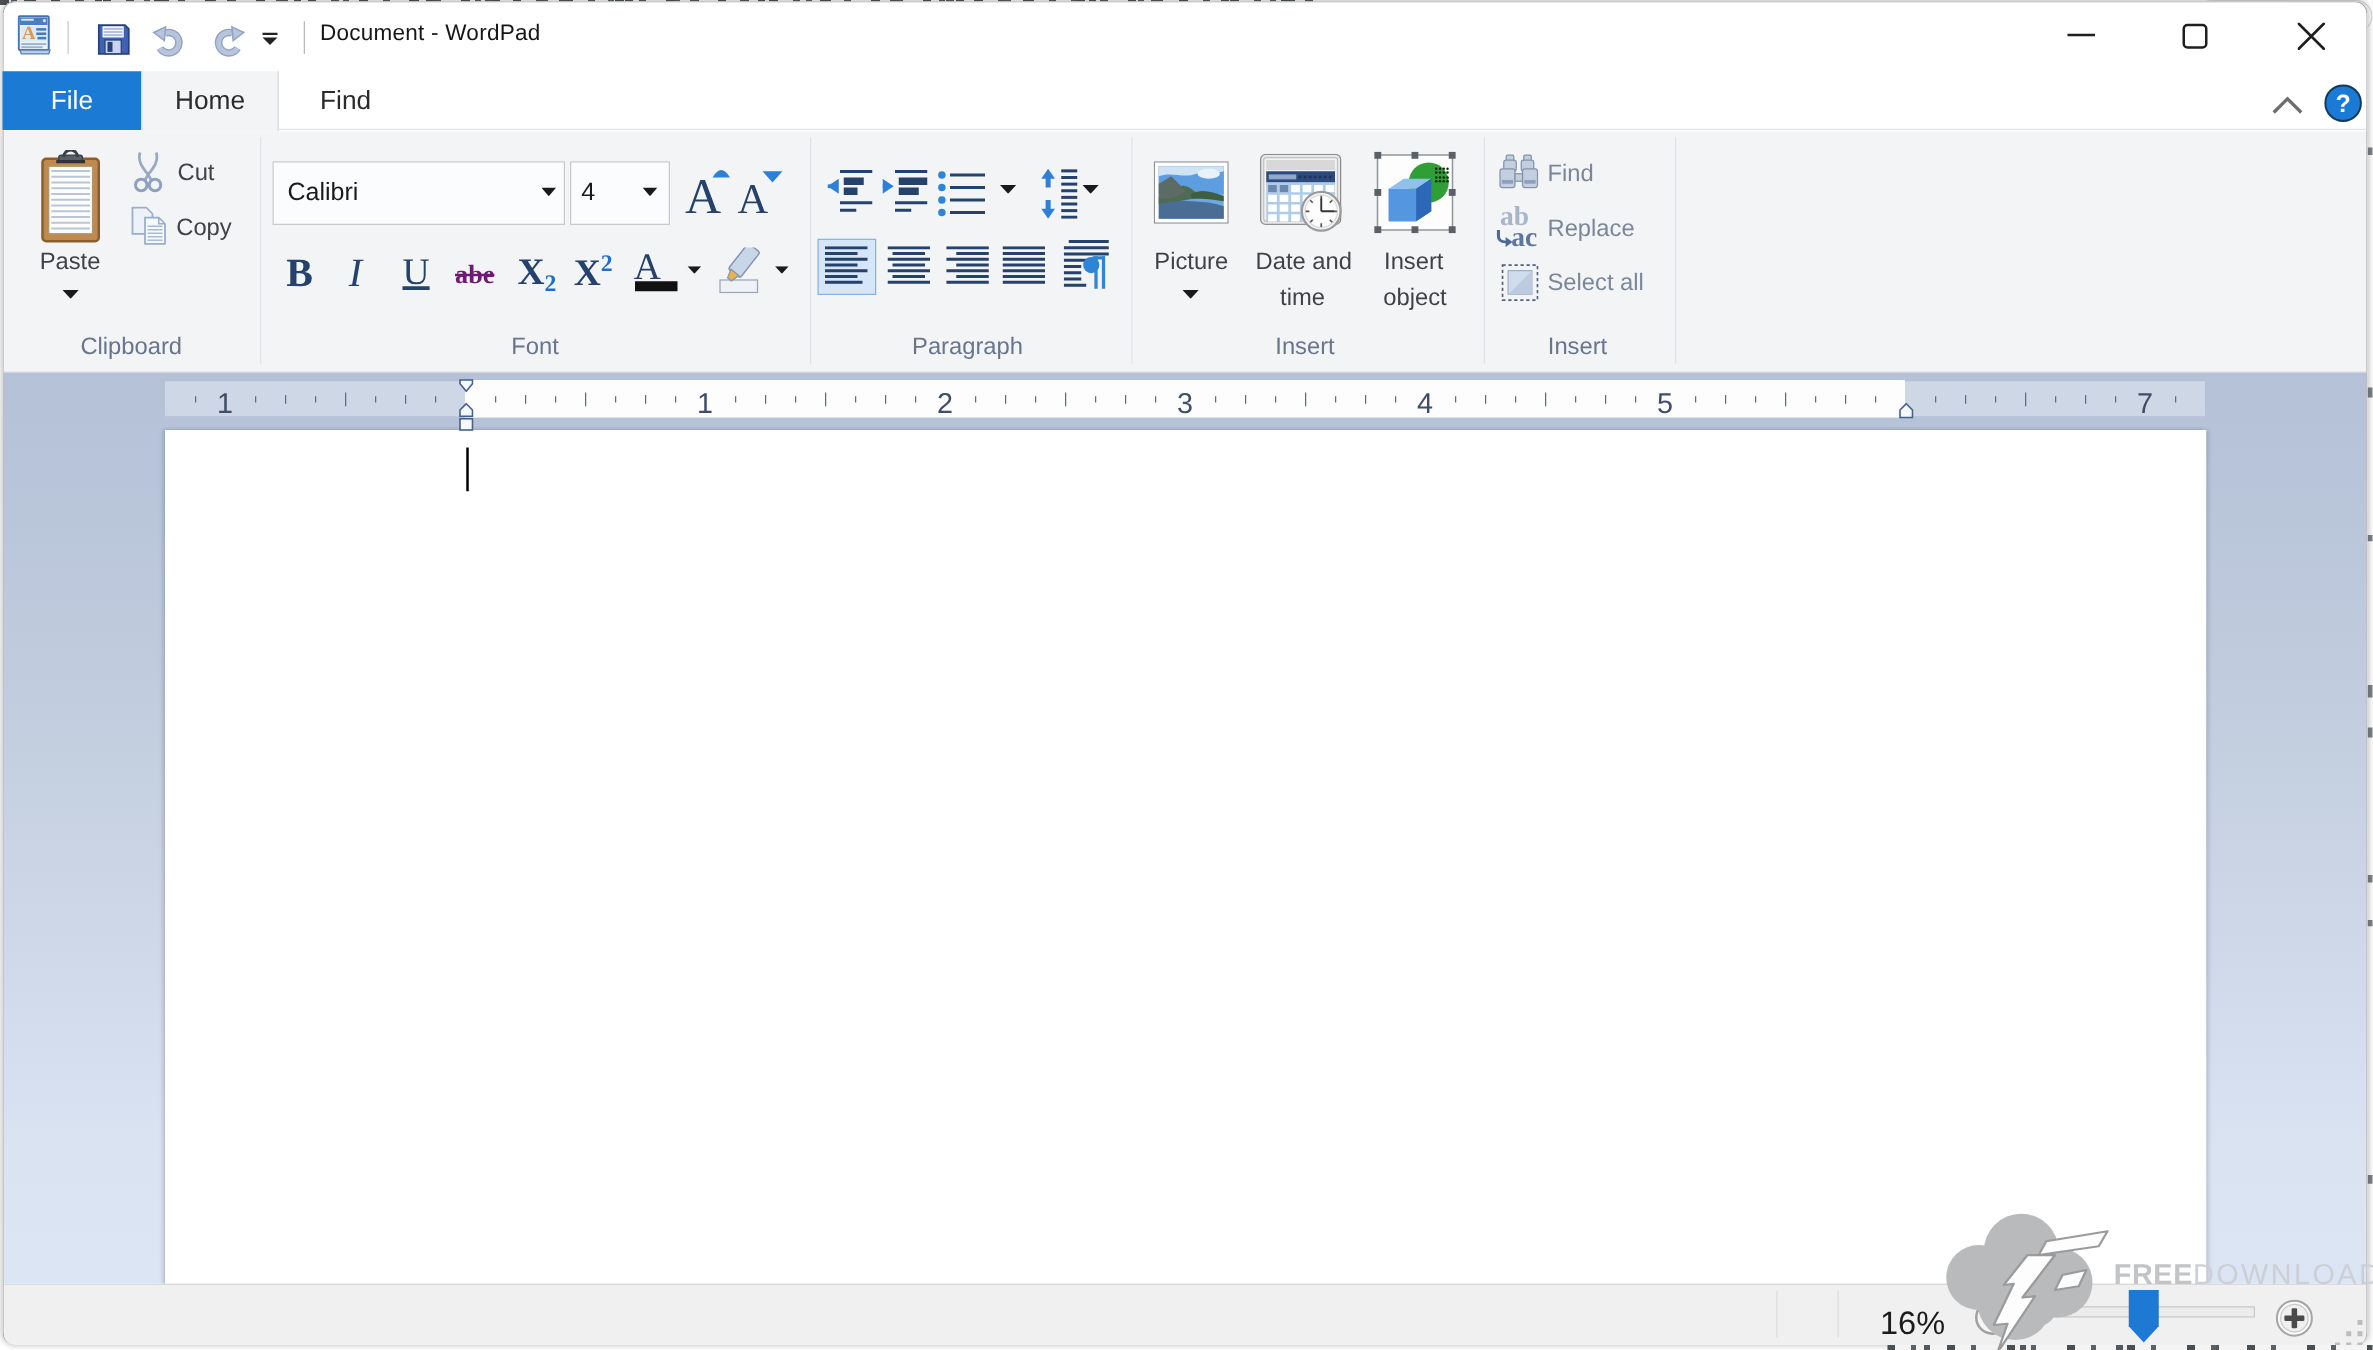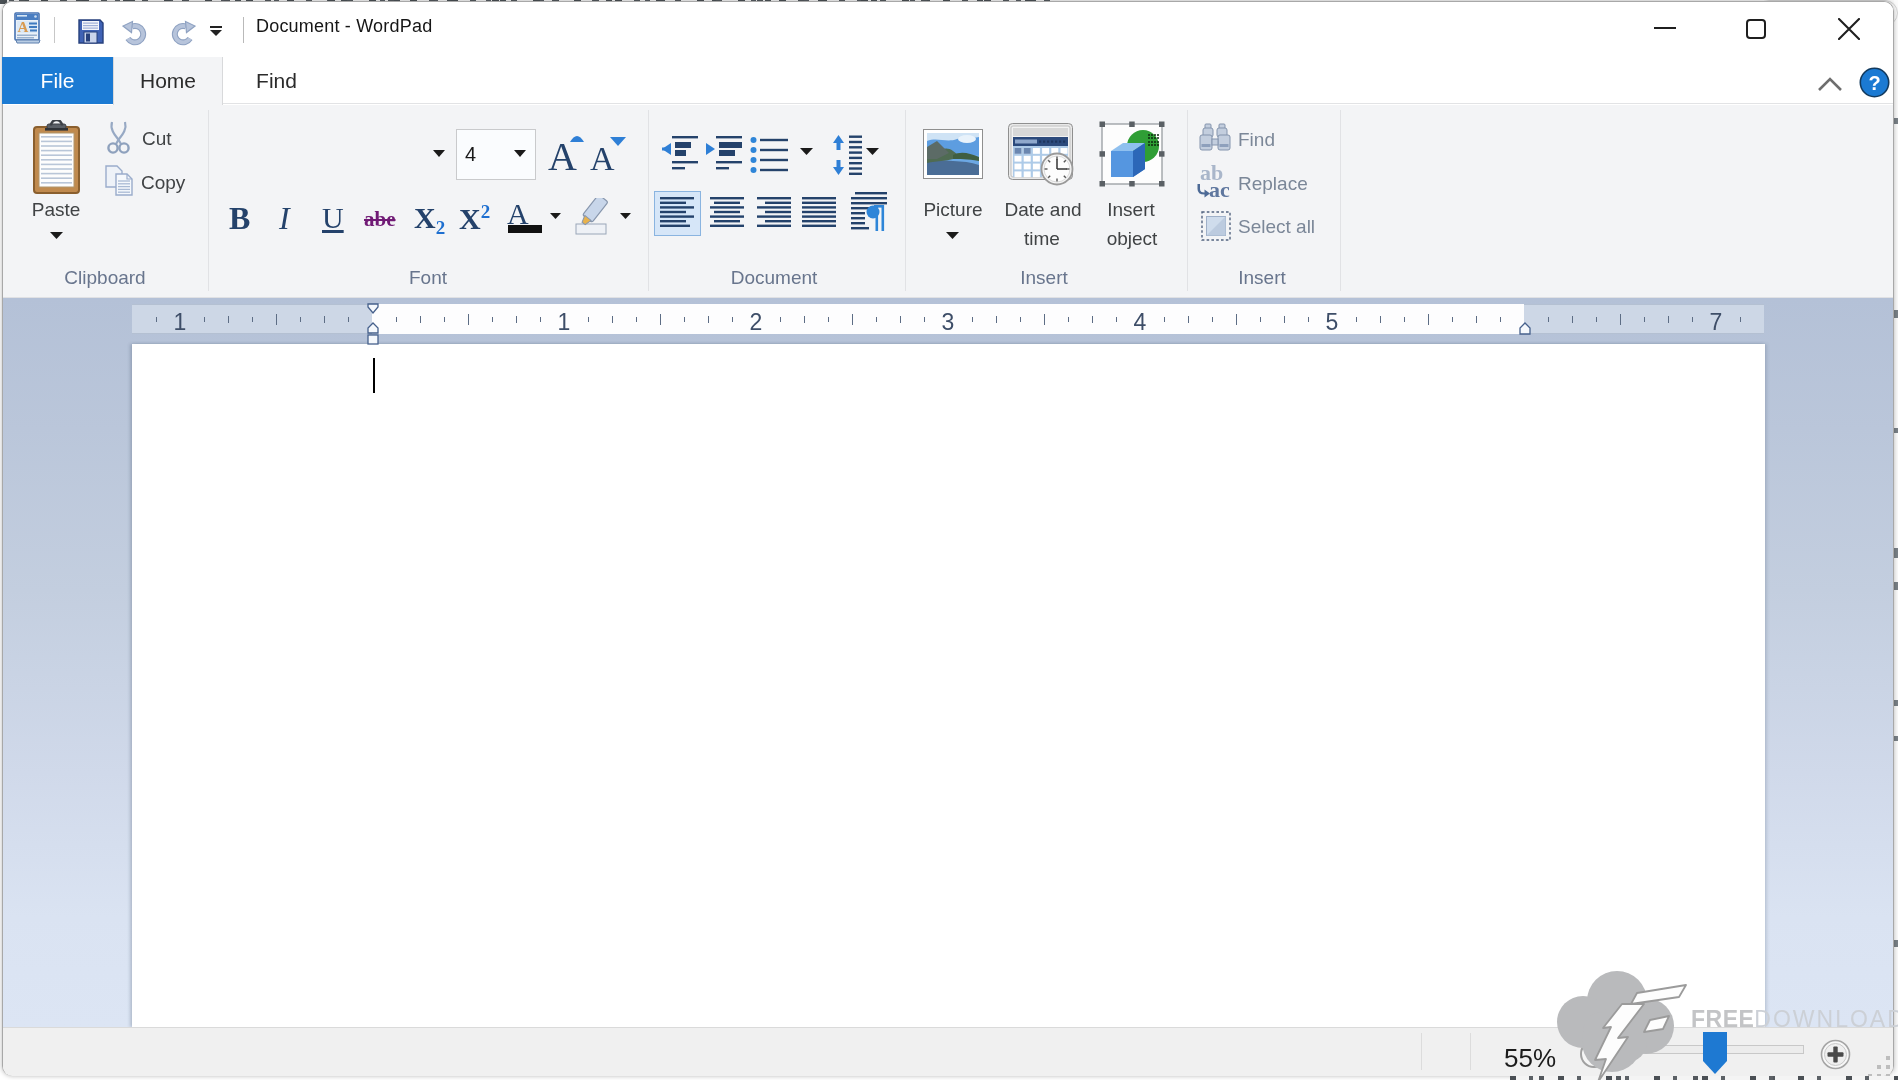--- a/index.html
+++ b/index.html
@@ -154,20 +154,21 @@
 <g stroke="#a9bad4" stroke-width="1.3">
         <line x1="14" y1="16.0" x2="26" y2="16.0"></line>
         <line x1="14" y1="18.8" x2="26" y2="18.8"></line>
         <line x1="14" y1="21.6" x2="26" y2="21.6"></line>
         <line x1="14" y1="24.4" x2="26" y2="24.4"></line>
         <line x1="14" y1="27.2" x2="26" y2="27.2"></line>
       </g>
     </svg>
 <div class="blabel" style="left:141px;top:172px">Copy</div>
 <div class="glabel" style="left:105px;top:267px">Clipboard</div>
+<div class="combo" style="left:218px;top:129px;width:234px;height:51px;line-height:49px;padding-left:11px">Calibri</div>
 <svg style="position:absolute;left:433px;top:150px" width="12" height="7" viewBox="0 0 12 7">
       <path d="M0 0 H12 L6.0 7 Z" fill="#1a1a1a"></path>
     </svg>
 <div class="combo" style="left:456px;top:129px;width:80px;height:51px;line-height:49px;padding-left:8px">4</div>
 <svg style="position:absolute;left:514px;top:150px" width="12" height="7" viewBox="0 0 12 7">
       <path d="M0 0 H12 L6.0 7 Z" fill="#1a1a1a"></path>
     </svg>
 <svg class="abs" style="left:546px;top:132px" width="40" height="42" viewBox="0 0 40 42">
 <text x="2" y="38" font-family="Liberation Serif,serif" font-size="40" fill="#24426b">A</text>
 <path d="M24 10 Q31 -2 38 10 Z" fill="#2e7fd6"></path>
@@ -312,21 +313,21 @@
 <rect x="0" y="30" width="14" height="2.4"></rect>
         <rect x="0" y="35" width="18" height="2.4"></rect>
       </g>
 <g fill="#2e85d8">
         <circle cx="22" cy="20" r="6.5"></circle>
         <rect x="24.5" y="13" width="2.6" height="26"></rect>
         <rect x="30.5" y="13" width="2.6" height="26"></rect>
 <rect x="23" y="13" width="10" height="2.6"></rect>
       </g>
 </svg>
-<div class="glabel" style="left:774px;top:267px">Document</div>
+<div class="glabel" style="left:774px;top:267px">Paragraph</div>
 <svg class="abs" style="left:923px;top:129px" width="60" height="50" viewBox="0 0 60 50">
 <rect x="0.5" y="0.5" width="59" height="49" fill="#fff" stroke="#8f8f8f"></rect>
 <rect x="4" y="4" width="52" height="42" fill="#6ca8e4"></rect>
 <rect x="4" y="4" width="52" height="22" fill="#5d9de0"></rect>
 <path d="M4 46 H56 V36 C40 30 20 34 4 28 Z" fill="#4a6d96"></path>
 <path d="M4 12 C14 8 24 14 34 10 C44 7 50 10 56 8 V4 H4 Z" fill="#cfe3f5"></path>
 <ellipse cx="44" cy="10" rx="9" ry="4" fill="#e8f2fb"></ellipse>
 <path d="M4 30 C14 22 22 16 30 22 L38 28 C26 32 14 32 4 34 Z" fill="#4f6b52"></path>
 <path d="M4 18 L14 12 L26 24 L14 30 L4 30 Z" fill="#5c6b66"></path>
 <path d="M30 26 C38 22 46 24 56 28 V32 C44 30 36 30 30 30 Z" fill="#3f5e40"></path>
@@ -544,21 +545,21 @@
         </svg>
 <svg style="position:absolute;left:1387px;top:18px" width="12" height="14" viewBox="0 0 12 14">
 <path d="M6 1 L11 6 V12 H1 V6 Z" fill="#f5f8fc" stroke="#46608c" stroke-width="1.3"></path>
         </svg>
 </div>
 <div style="position:absolute;left:370px;top:60px;width:2px;height:35px;background:#000"></div>
 </div>
 <div class="statusbar"></div>
 <div class="ssep" style="left:1421px"></div>
 <div class="ssep" style="left:1470px"></div>
-<div class="abs" style="left:1504px;top:1043px;font-size:26px;color:#1c1c1c">55%</div>
+<div class="abs" style="left:1504px;top:1043px;font-size:26px;color:#1c1c1c">16%</div>
 <div class="abs" style="left:1580px;top:1040px;width:28px;height:28px;border-radius:50%;border:2px solid #a0a0a0;background:#f5f5f5"></div>
 <div class="abs" style="left:1608px;top:1045px;width:196px;height:9px;background:#ececec;border:1px solid #c8c8c8"></div>
 <svg class="abs" style="left:1702px;top:1031px" width="26" height="44" viewBox="0 0 26 44">
 <path d="M1 1 H25 V30 L13 43 L1 30 Z" fill="#1e79d2"></path>
     </svg>
 <svg class="abs" style="left:1820px;top:1039px" width="31" height="31" viewBox="0 0 31 31">
 <circle cx="15.5" cy="15.5" r="14" fill="#f8f8f8" stroke="#a5a5a5" stroke-width="1.6"></circle>
 <circle cx="15.5" cy="15.5" r="11" fill="#efefef" stroke="#c9c9c9" stroke-width="1"></circle>
 <rect x="7.5" y="13.3" width="16" height="4.4" rx="1" fill="#4a4a4a"></rect>
 <rect x="13.3" y="7.5" width="4.4" height="16" rx="1" fill="#4a4a4a"></rect>

